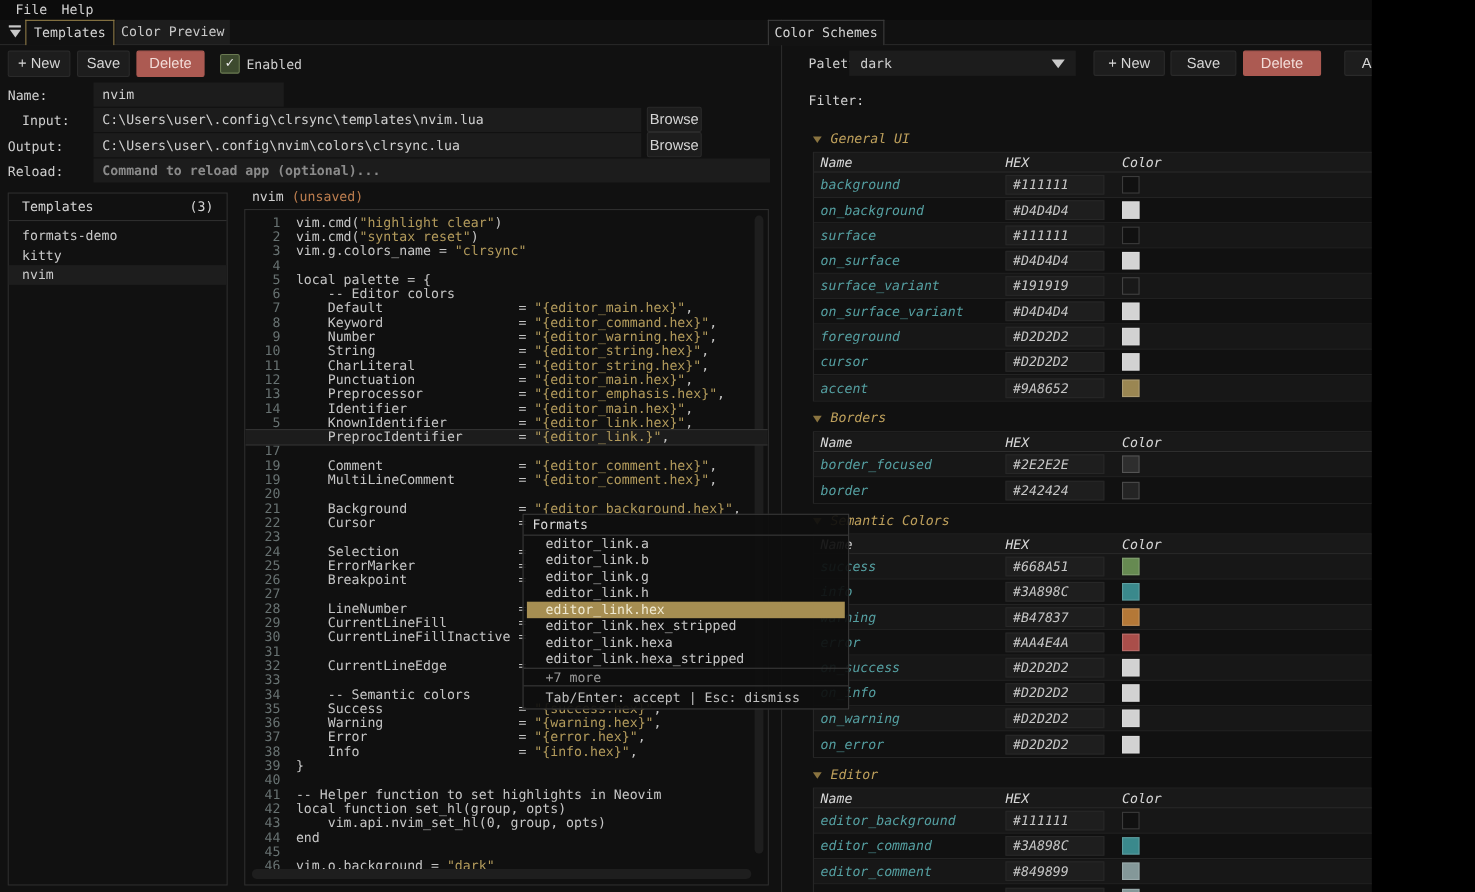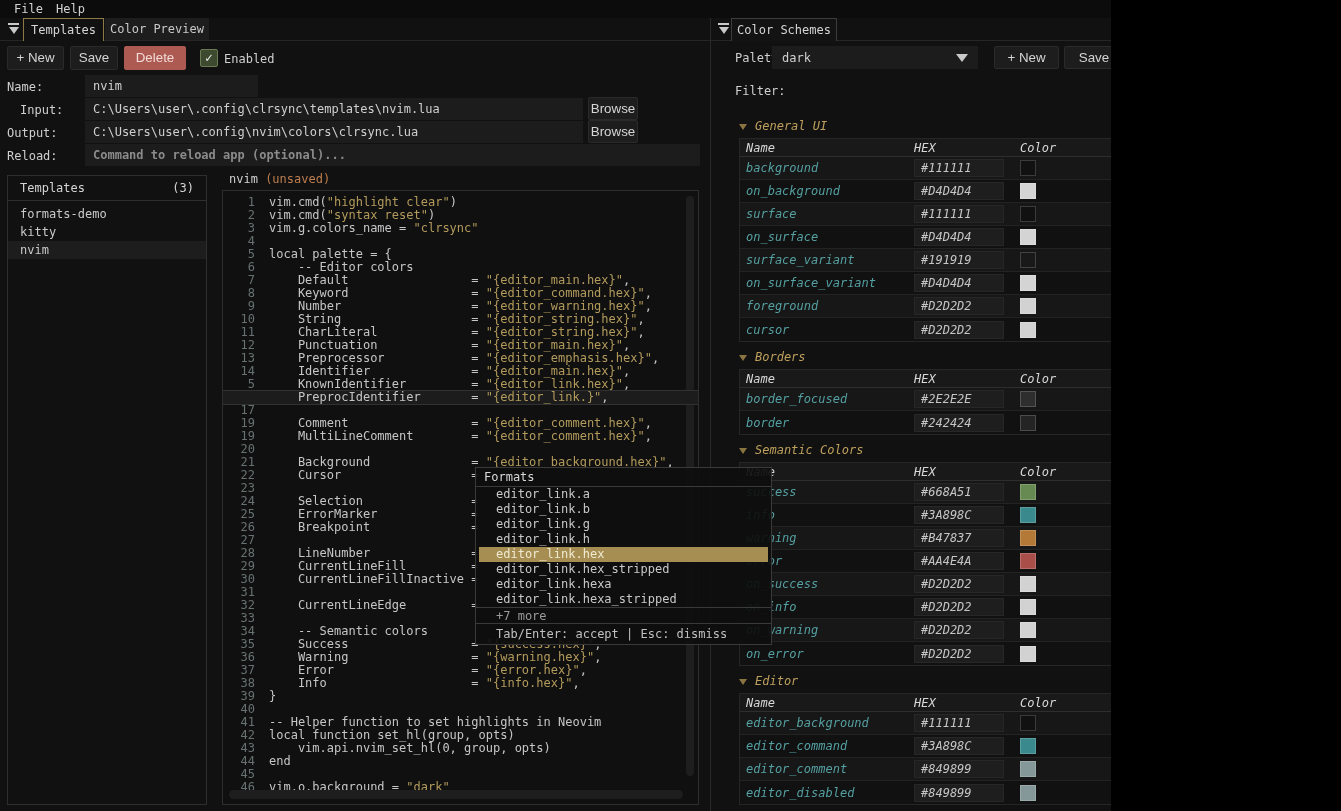--- a/index.html
+++ b/index.html
@@ -1,18 +1,18 @@
 <!DOCTYPE html>
 <html><head>
 <meta charset="utf-8">
 <style>
   * { box-sizing: border-box; margin: 0; padding: 0; }
   html,body { background:#000; }
   body { font-family:"DejaVu Sans Mono", monospace; font-size:12px; color:#cfcfcf; }
-  .app { position:relative; width:1111px; height:811px; background:#111111; overflow:hidden; }
+  .app { position:relative; width:1247px; height:811px; background:#111111; overflow:hidden; }
 
   
   .menubar { position:absolute; left:0; top:0; width:1341px; height:18px; background:#0c0c0c; }
   .menu-item { position:absolute; top:2px; color:#d2d2d2; cursor:default; }
 
   
   .tabline { position:absolute; top:40px; height:1px; background:#262626; }
   .collapse-icon { position:absolute; width:11px; }
   .collapse-icon .bar { width:11px; height:2px; background:#c9c9c9; margin-bottom:2px; }
   .collapse-icon .tri { width:0; height:0; margin:0 auto; border-left:5px solid transparent; border-right:5px solid transparent; border-top:7px solid #c9c9c9; }
@@ -191,21 +191,21 @@
     <div class="hscroll"></div>
   </div>
 
   <div class="divider"></div>
 
   <div class="tabline" style="left:710px;width:631px"></div>
   <div class="collapse-icon" style="left:718px;top:23px">
       <div class="bar"></div>
       <div class="tri"></div>
     </div>
-  <div class="tab active-gray" style="left:731px;width:106px">Color Schemes</div>
+  <div class="tab active-gray" style="left:698px;width:106px">Color Schemes</div>
 
   <span class="lbl" style="left:735px;top:51px">Palette:</span>
   <div class="dropdown" style="left:772px;top:46px;width:206px;height:23px">
     <span>dark</span>
     <span class="caret"></span>
   </div>
   <button class="btn" style="left:994px;top:46px;width:65px;height:23px">+ New</button>
   <button class="btn" style="left:1064px;top:46px;width:60px;height:23px">Save</button>
   <button class="btn danger" style="left:1130px;top:46px;width:71px;height:23px">Delete</button>
   <button class="btn" style="left:1222px;top:46px;width:110px;height:23px">Apply Theme</button>
@@ -286,20 +286,29 @@
               <div class="swatch" style="background: rgb(210, 210, 210);"></div>
             </div>
           </div>
           <div class="crow even">
             <div class="ccell c0 name">cursor</div>
             <div class="ccell c1">
               <div class="hexbox">#D2D2D2</div>
             </div>
             <div class="ccell c2">
               <div class="swatch" style="background: rgb(210, 210, 210);"></div>
+            </div>
+          </div>
+          <div class="crow odd">
+            <div class="ccell c0 name">accent</div>
+            <div class="ccell c1">
+              <div class="hexbox">#9A8652</div>
+            </div>
+            <div class="ccell c2">
+              <div class="swatch" style="background: rgb(154, 134, 82);"></div>
             </div>
           </div>
         </div>
       </div>
       <div class="section">
         <div class="sec-header">
           <span class="sec-arrow"></span>
           <span>Borders</span>
         </div>
         <div class="ctable">

